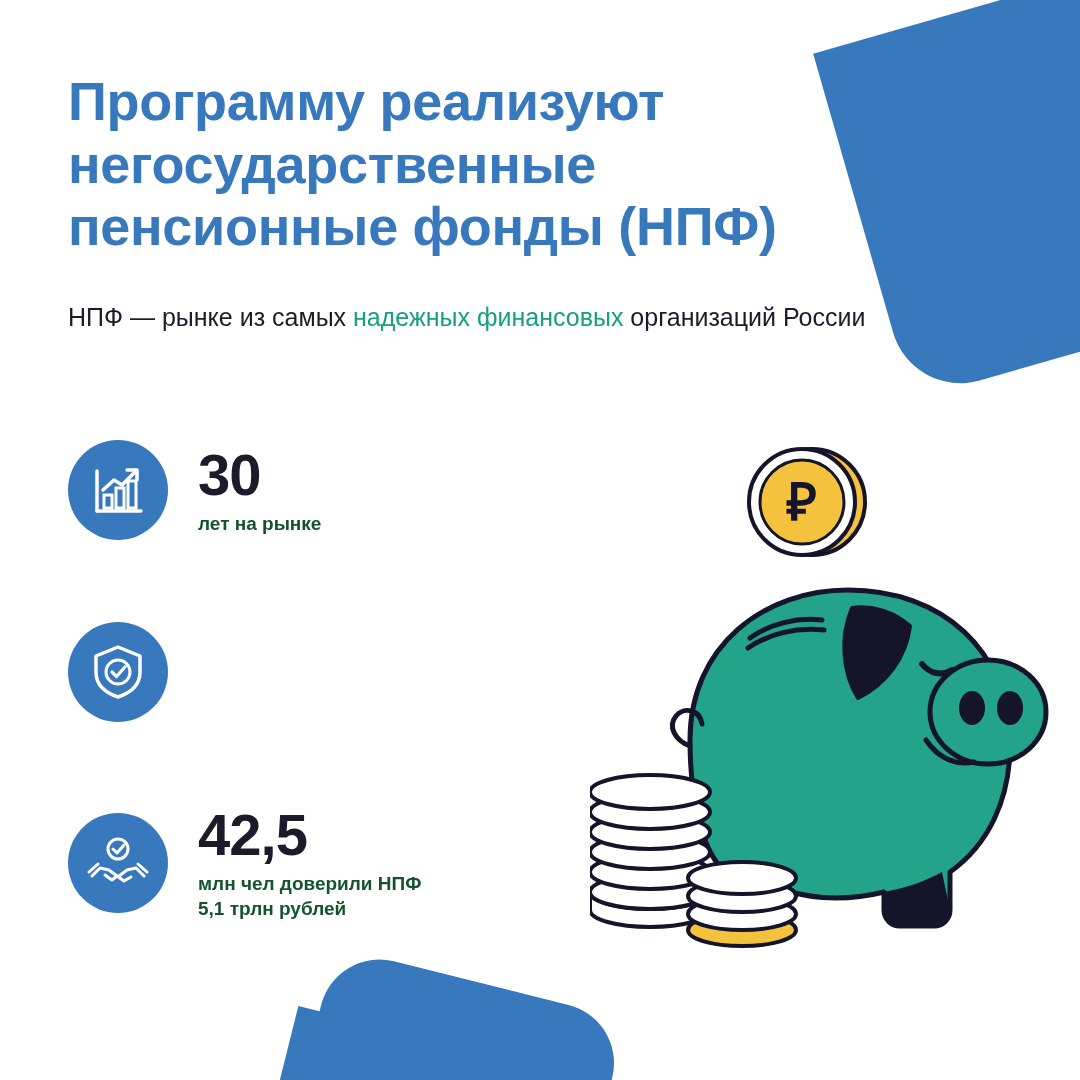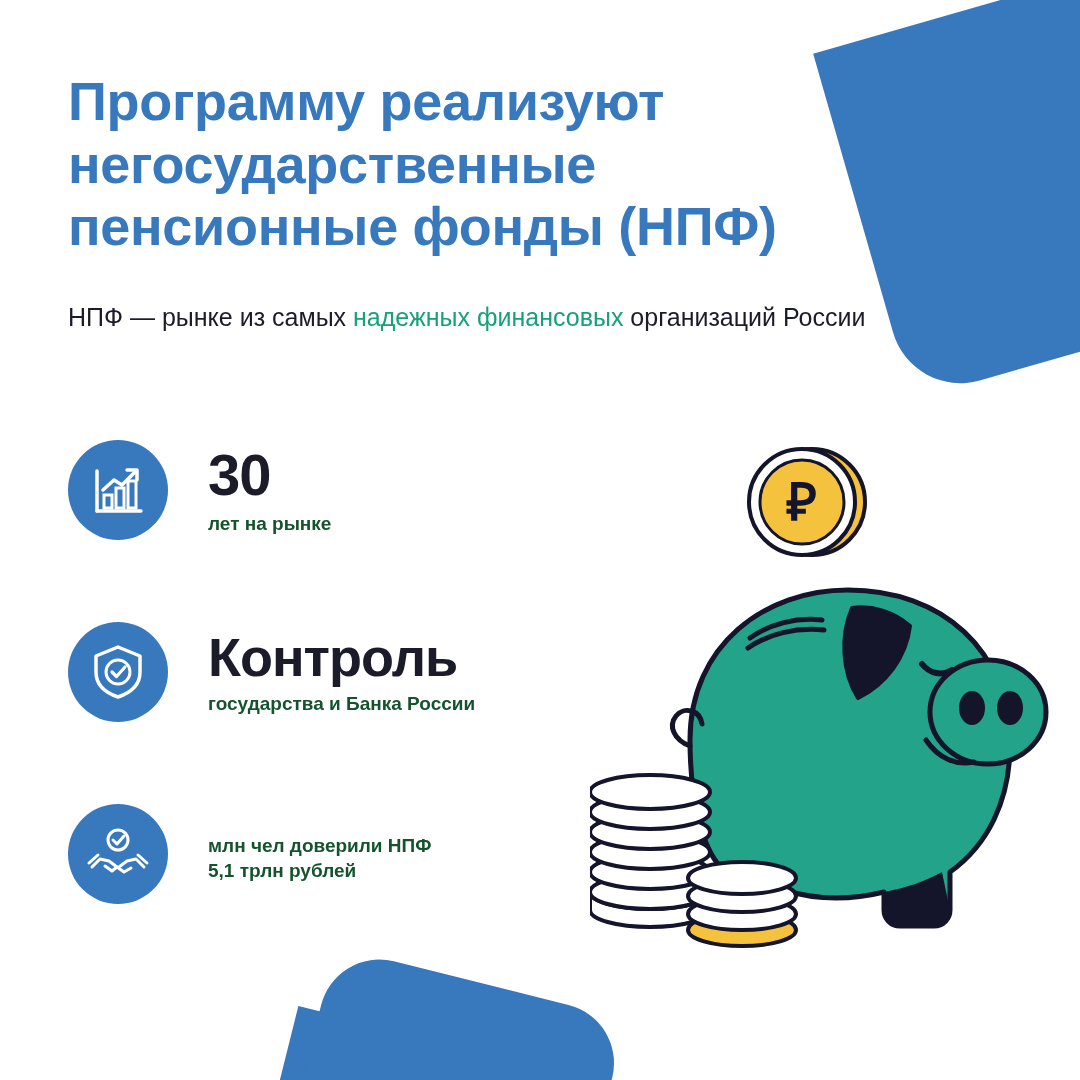--- a/index.html
+++ b/index.html
@@ -72,21 +72,21 @@
   
   .stats {
     position: absolute;
     left: 68px; top: 440px;
     width: 560px;
     z-index: 6;
   }
   .stat-row {
     display: flex;
     align-items: center;
-    gap: 40px;
+    gap: 30px;
     margin-bottom: 82px;
   }
   .stat-row:last-child { margin-bottom: 0; }
   .badge {
     flex: 0 0 auto;
     width: 100px; height: 100px;
     border-radius: 50%;
     background: #3878bd;
     display: flex; align-items: center; justify-content: center;
   }
@@ -151,39 +151,36 @@
     </div>
 
     <div class="stat-row">
       <div class="badge">
         <svg width="60" height="62" viewBox="0 0 60 62" fill="none" aria-hidden="true">
           <path d="M30 6 L52 15 V31 C52 44 42 52 30 56 C18 52 8 44 8 31 V15 Z" stroke="#fff" stroke-width="3.5" fill="none" stroke-linejoin="round"></path>
           <circle cx="30" cy="31" r="12" stroke="#fff" stroke-width="3" fill="none"></circle>
           <path d="M24 31 L28.5 35.5 L37 26" stroke="#fff" stroke-width="3.2" stroke-linecap="round" stroke-linejoin="round" fill="none"></path>
         </svg>
       </div>
-      <div class="stat-text">
-        <div class="stat-value word">Контроль</div>
-        <div class="stat-caption">государства и Банка России</div>
-      </div>
     </div>
 
     <div class="stat-row">
       <div class="badge">
         <svg width="64" height="62" viewBox="0 0 64 62" fill="none" aria-hidden="true">
           <circle cx="32" cy="17" r="10" stroke="#fff" stroke-width="3" fill="none"></circle>
           <path d="M27 17 L31 21 L38 13" stroke="#fff" stroke-width="3" stroke-linecap="round" stroke-linejoin="round" fill="none"></path>
           <path d="M6 44 L14 36 L23 38 L31 44 L26 48 L19 43" stroke="#fff" stroke-width="3" stroke-linejoin="round" stroke-linecap="round" fill="none"></path>
           <path d="M58 44 L50 36 L41 38 L33 44" stroke="#fff" stroke-width="3" stroke-linejoin="round" stroke-linecap="round" fill="none"></path>
           <path d="M31 44 L38 49 L45 45" stroke="#fff" stroke-width="3" stroke-linejoin="round" stroke-linecap="round" fill="none"></path>
           <path d="M3 40 L12 32" stroke="#fff" stroke-width="3" stroke-linecap="round"></path>
           <path d="M61 40 L52 32" stroke="#fff" stroke-width="3" stroke-linecap="round"></path>
         </svg>
       </div>
       <div class="stat-text">
+        <div class="stat-value">42,5</div>
         <div class="stat-caption" style="white-space: pre-line;">млн чел доверили НПФ
 5,1 трлн рублей</div>
       </div>
     </div>
 
   </div>
 
   <div class="illustration">
     <svg width="470" height="560" viewBox="0 0 470 560" fill="none" aria-hidden="true">
 

